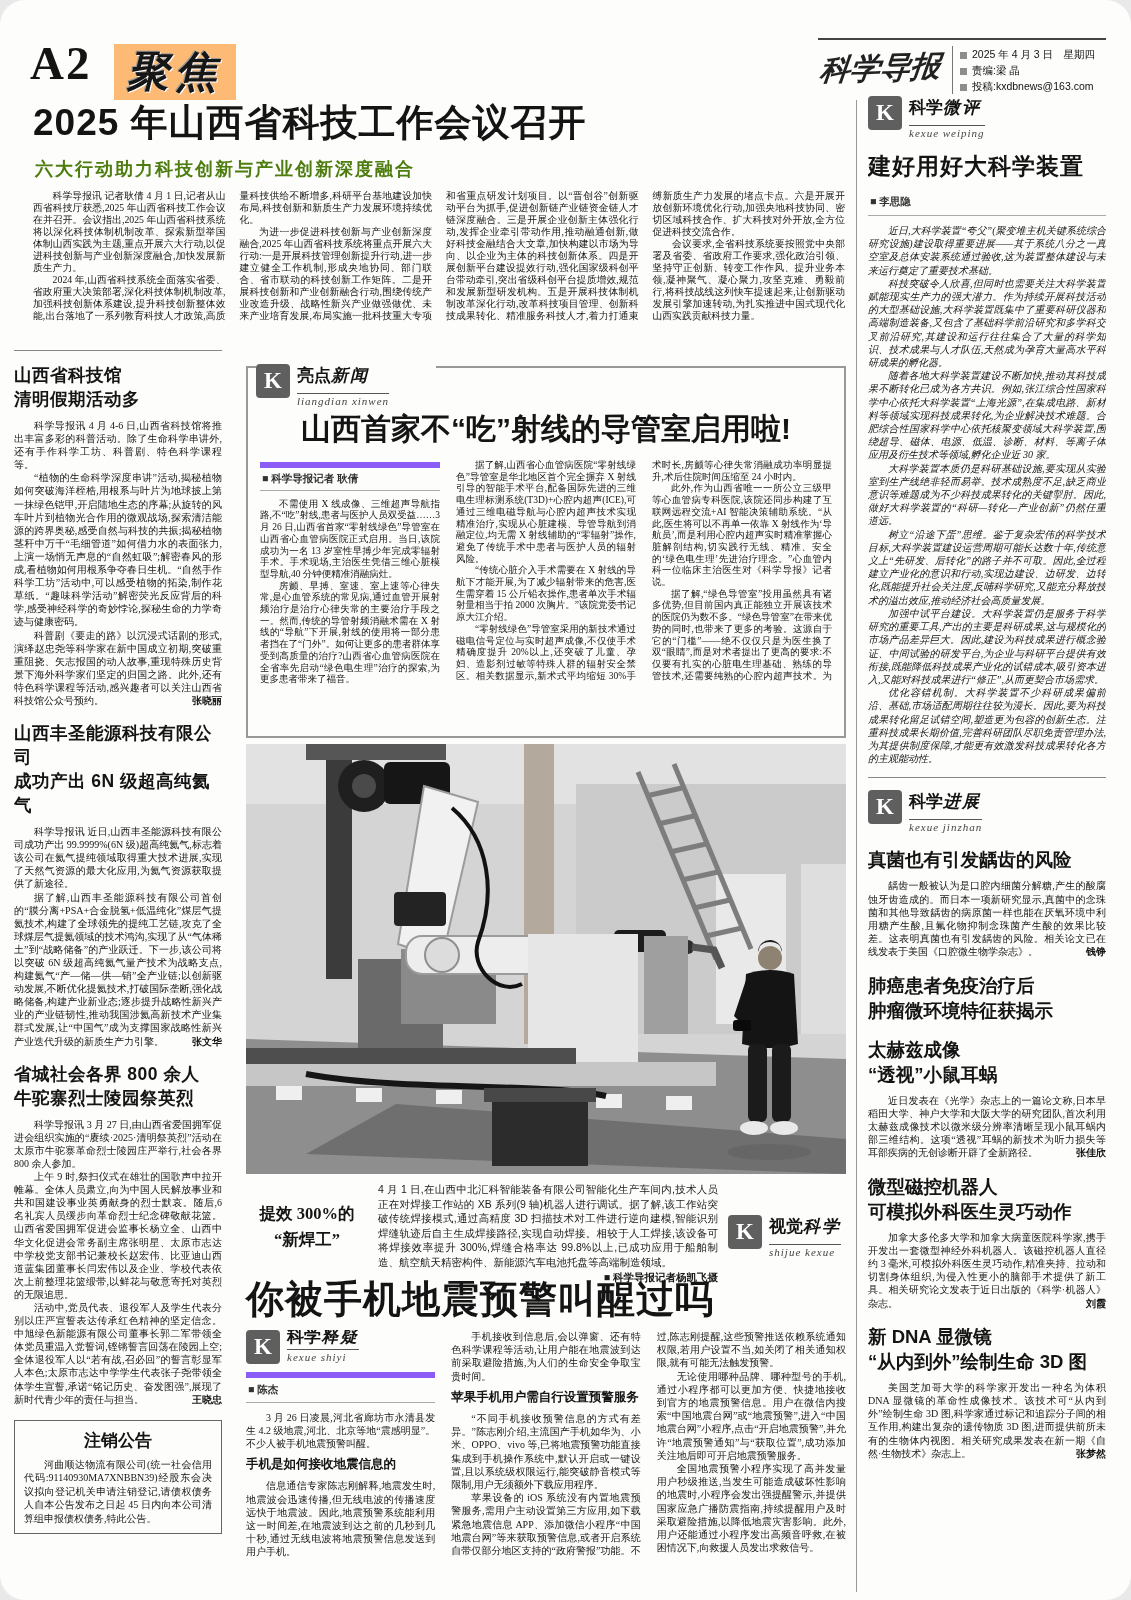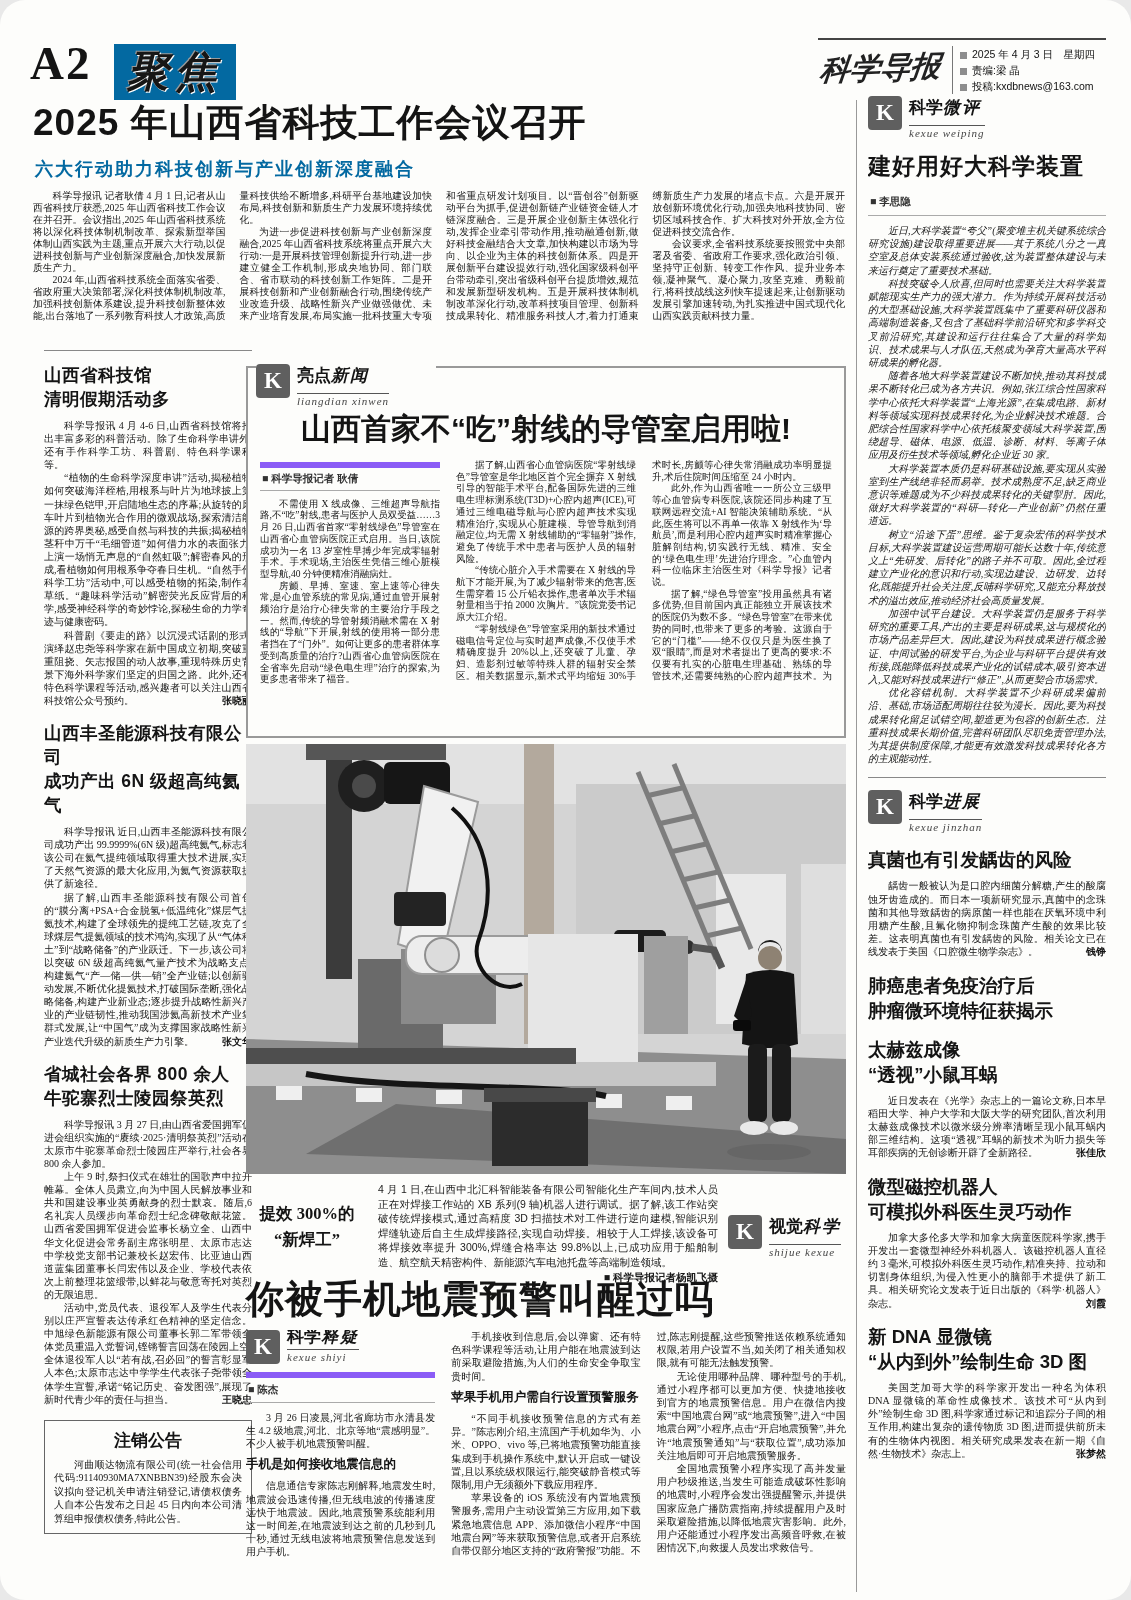--- a/index.html
+++ b/index.html
@@ -10,41 +10,41 @@
     font-family:"Liberation Serif", serif;
     border-radius:25px;
   }
   .abs { position:absolute; }
   .hd { font-family:"Liberation Sans", sans-serif; font-weight:bold; }
   .jt { text-align:justify; }
   .p { text-indent:2em; }
   .sig { float:right; font-weight:bold; }
   
   #pageno { left:30px; top:36px; font-size:47px; font-family:"Liberation Serif",serif; font-weight:bold; letter-spacing:2px; }
-  #seclogo { left:114px; top:44px; width:122px; height:56px; background:#0369a1;
+  #seclogo { left:114px; top:44px; width:122px; height:56px; background:#fdba74;
     display:flex; align-items:center; justify-content:center; }
   #seclogo span { font-size:42px; font-weight:900; font-style:italic; letter-spacing:6px;
     color:#161616; text-shadow:1px 1px 0 #fff, -1px -1px 0 #9a9a9a; font-family:"Liberation Serif",serif; }
   #topline { left:818px; top:38px; width:288px; height:2px; background:#444; }
   #masthead { left:820px; top:48px; width:128px; height:46px; font-size:30px; font-weight:bold; font-style:italic;
     transform:skewX(-8deg) rotate(-2deg); white-space:nowrap; font-family:"Liberation Serif",serif; color:#222; }
   #hd-vline { left:952px; top:46px; width:1px; height:48px; background:#777; }
   .inforow { display:flex; align-items:center; gap:5px; height:16px; }
   .sq { width:7px; height:7px; background:#8d8d8d; flex:0 0 aupx; }
   #infoblock { left:960px; top:47px; width:146px; font-size:10.5px; font-family:"Liberation Sans",sans-serif; color:#111; }
   
   #lead-title { left:33px; top:98px; width:815px; font-size:37px; letter-spacing:1px; font-weight:900; }
-  #lead-sub { left:35px; top:157px; width:815px; font-size:18px; font-weight:600; letter-spacing:2px; color:#0369a1;
+  #lead-sub { left:35px; top:157px; width:815px; font-size:18px; font-weight:600; letter-spacing:2px; color:#4d7c0f;
     font-family:"Liberation Sans",sans-serif; }
   #lead-body { left:33px; top:190px; width:812px; height:158px; overflow:hidden;
     column-count:4; column-gap:14px; font-size:9.8px; line-height:12px; }
   
   #vdiv { left:856px; top:100px; width:1px; height:1492px; background:#999; }
   
-  #leftcol { left:44px; top:350px; width:208px; height:1245px; overflow:hidden; }
+  #leftcol { left:14px; top:350px; width:208px; height:1245px; overflow:hidden; }
   .lc-hr { border-top:1px solid #888; margin:0 0 12px 0; }
   .lc-art { margin-bottom:14px; }
   .lc-title { font-size:17.5px; line-height:24px; letter-spacing:0.5px; margin-bottom:8px; }
   .lc-body { font-size:10px; line-height:13.1px; }
   .lc-body .p { margin:0; }
   #notice { border:1px solid #666; padding:8px 9px; margin-top:10px; }
   #notice .nt { text-align:center; font-size:17px; margin-bottom:6px; }
   #notice .nb { font-size:10px; line-height:13.5px; text-indent:2em; text-align:justify; }
   
   .seclogo { display:flex; gap:7px; align-items:flex-start; }

